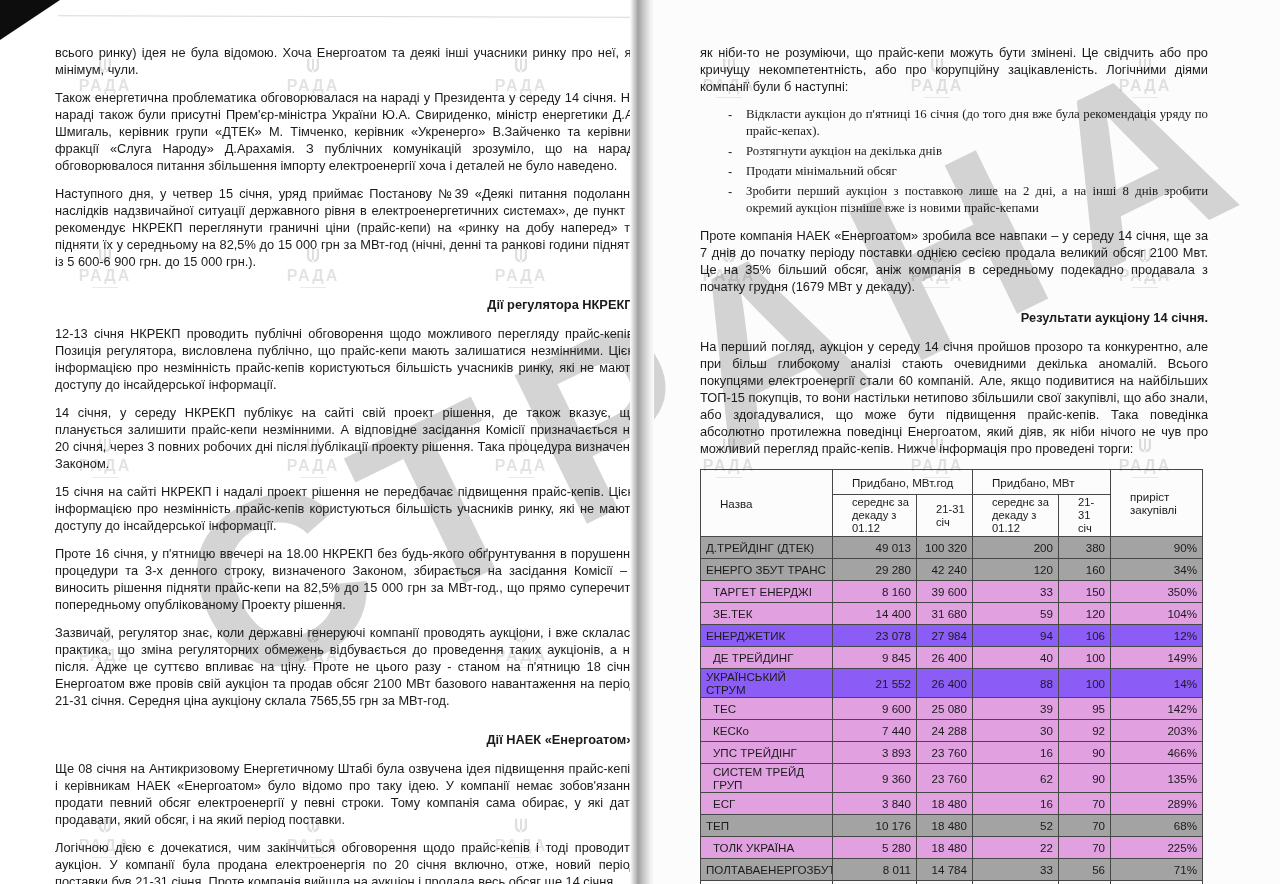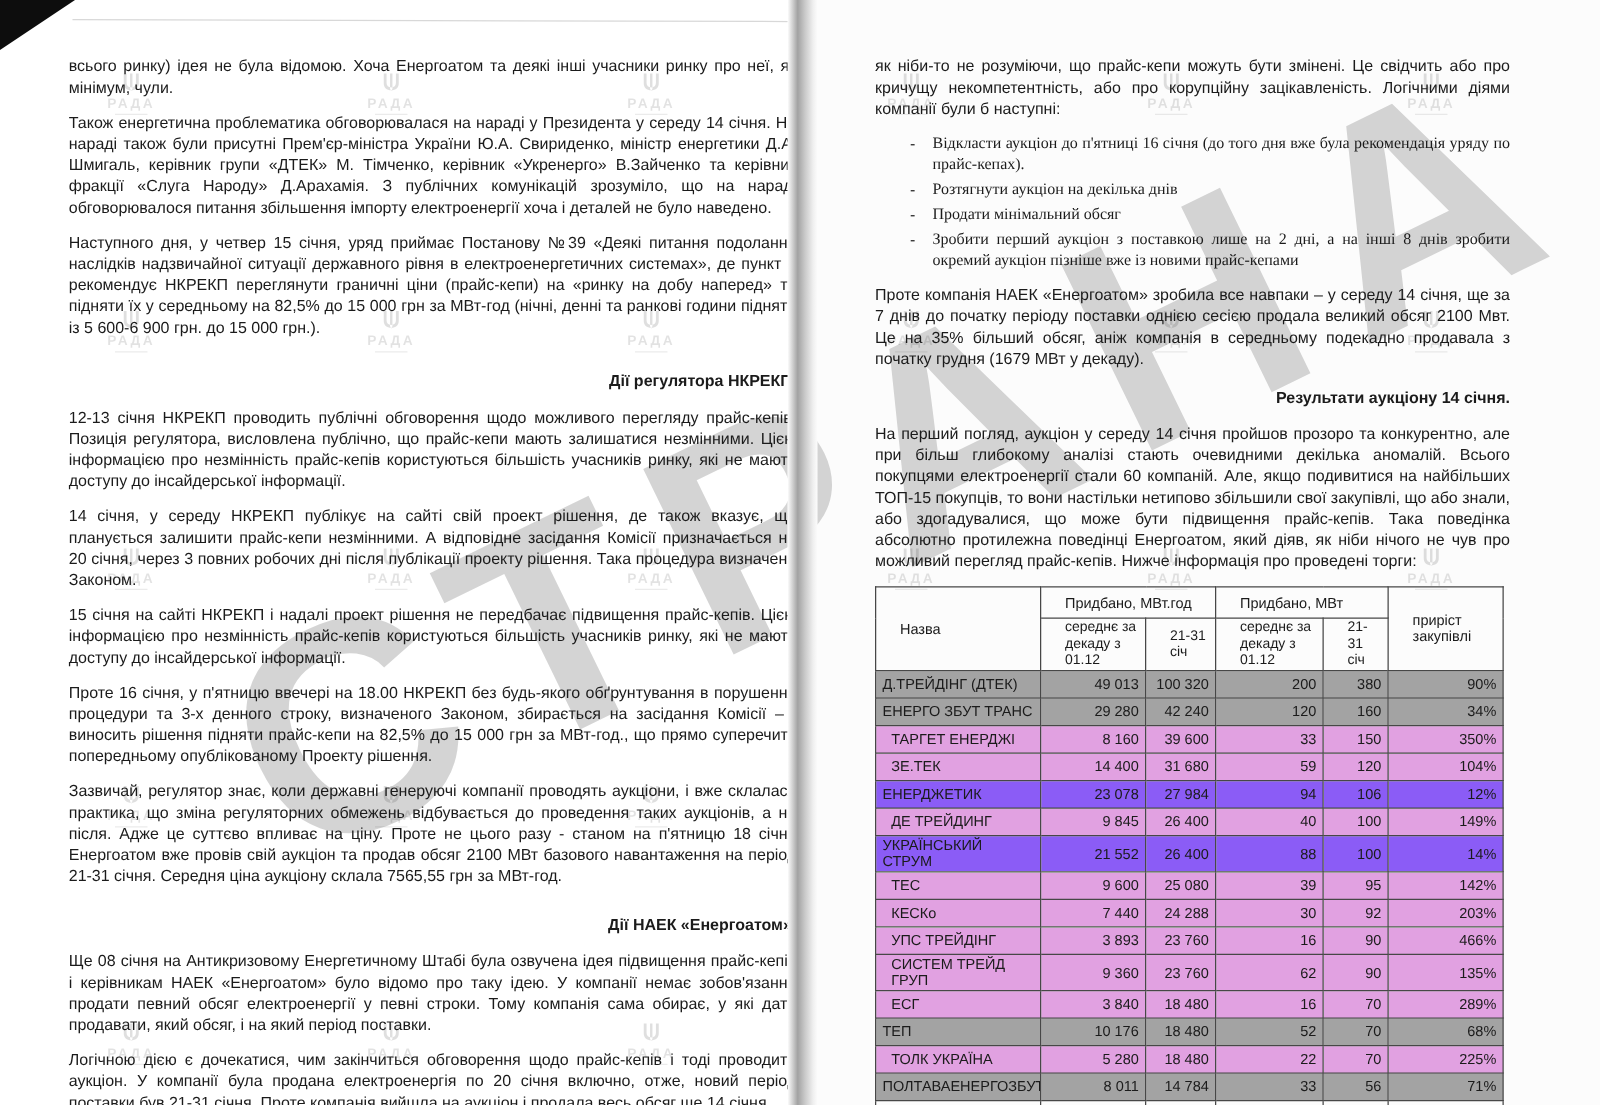--- a/index.html
+++ b/index.html
@@ -22,21 +22,21 @@
   .big-wm{
     position:absolute;left:200px;top:495px;z-index:1;
     font-size:240px;font-weight:bold;letter-spacing:30px;line-height:250px;
     color:#9b9b9b;opacity:.42;white-space:nowrap;
     transform:rotate(-26deg);transform-origin:0 50%;
     pointer-events:none;user-select:none;
   }
   .wm-grid{position:absolute;left:0;top:0;width:1280px;height:884px;z-index:1;pointer-events:none;}
   .wm-unit{position:absolute;width:70px;text-align:center;color:#000;}
   .wm-unit svg{display:block;margin:0 auto;opacity:.12;}
-  .wm-label{font-size:11px;font-weight:bold;letter-spacing:2px;opacity:.11;margin-top:1px;}
+  .wm-label{font-size:16px;font-weight:bold;letter-spacing:2px;opacity:.11;margin-top:1px;}
   .wm-line{width:26px;height:1px;background:#000;opacity:.08;margin:2px auto 0;}
   
   .page{position:absolute;top:44px;z-index:2;font-size:12.8px;line-height:17px;}
   .page-left{left:55px;width:582px;}
   .page-right{left:700px;width:508px;}
   .doc-paragraph{margin:0 0 11px;text-align:justify;}
   .doc-heading{font-weight:bold;margin:22px 0 12px;text-align:right;}
   .doc-heading.first{margin-top:26px;}
   .bullet{display:flex;margin:0 0 3px 28px;text-align:justify;}
   .bullet .dash{flex:none;width:18px;}

